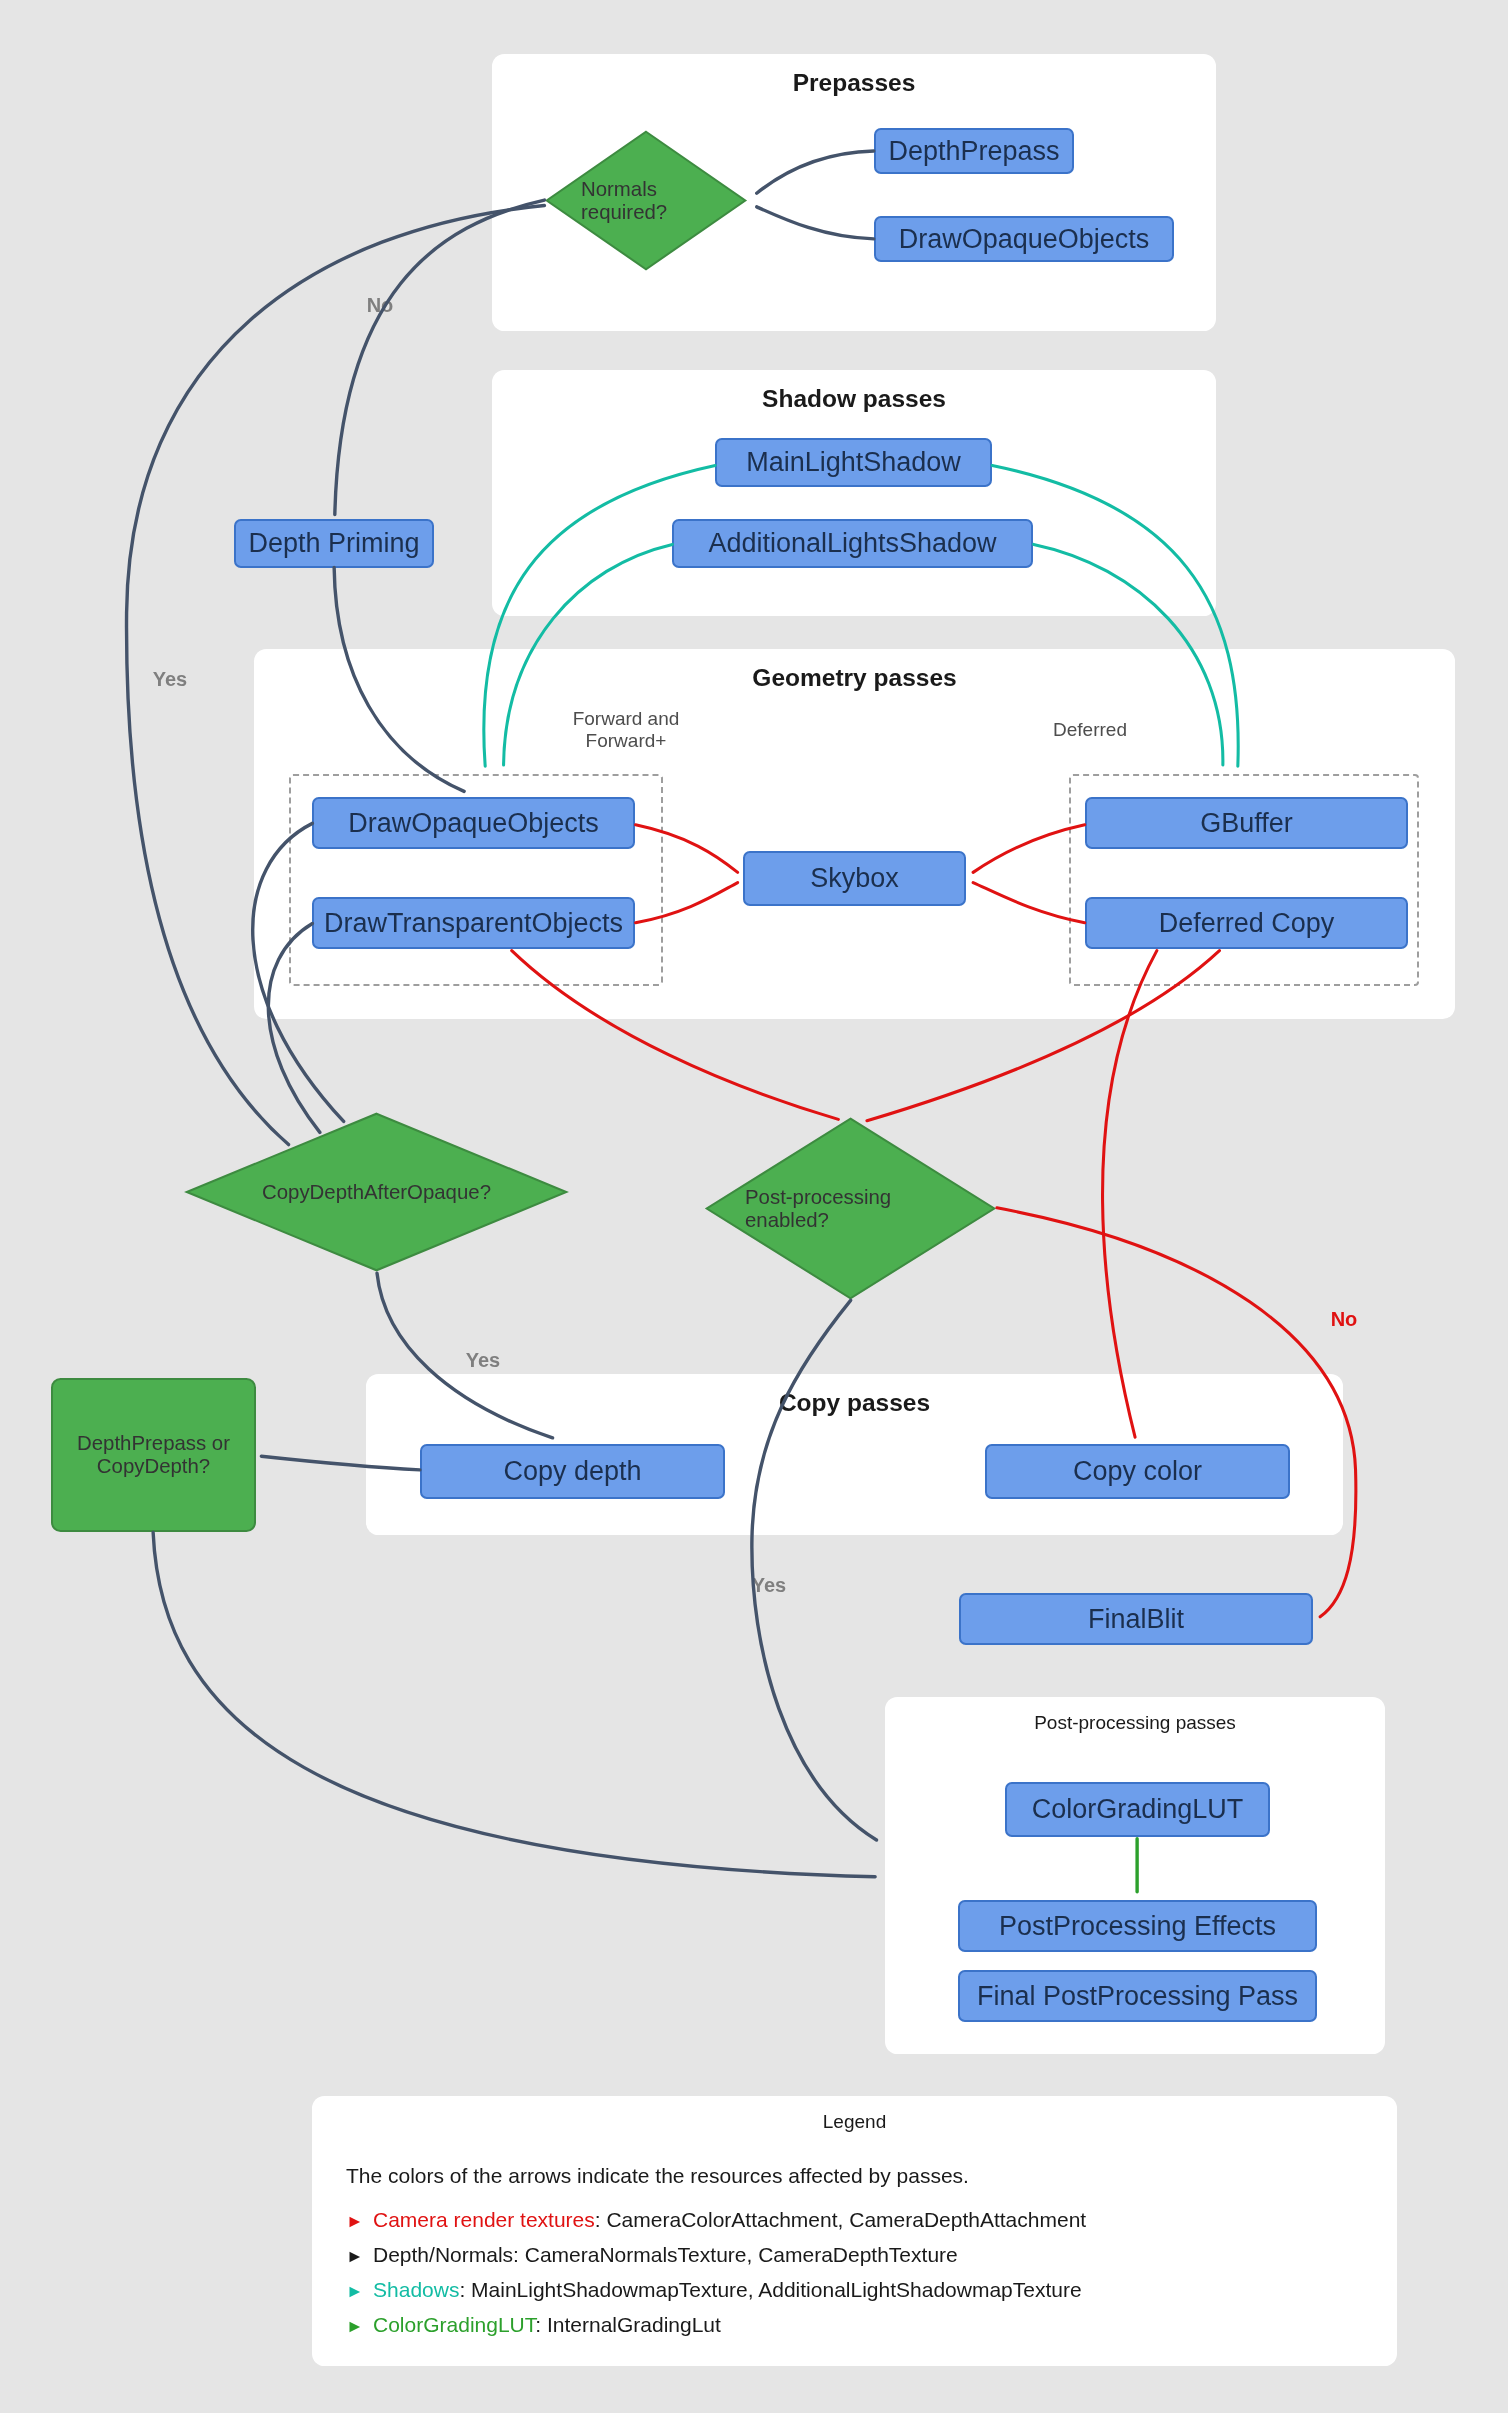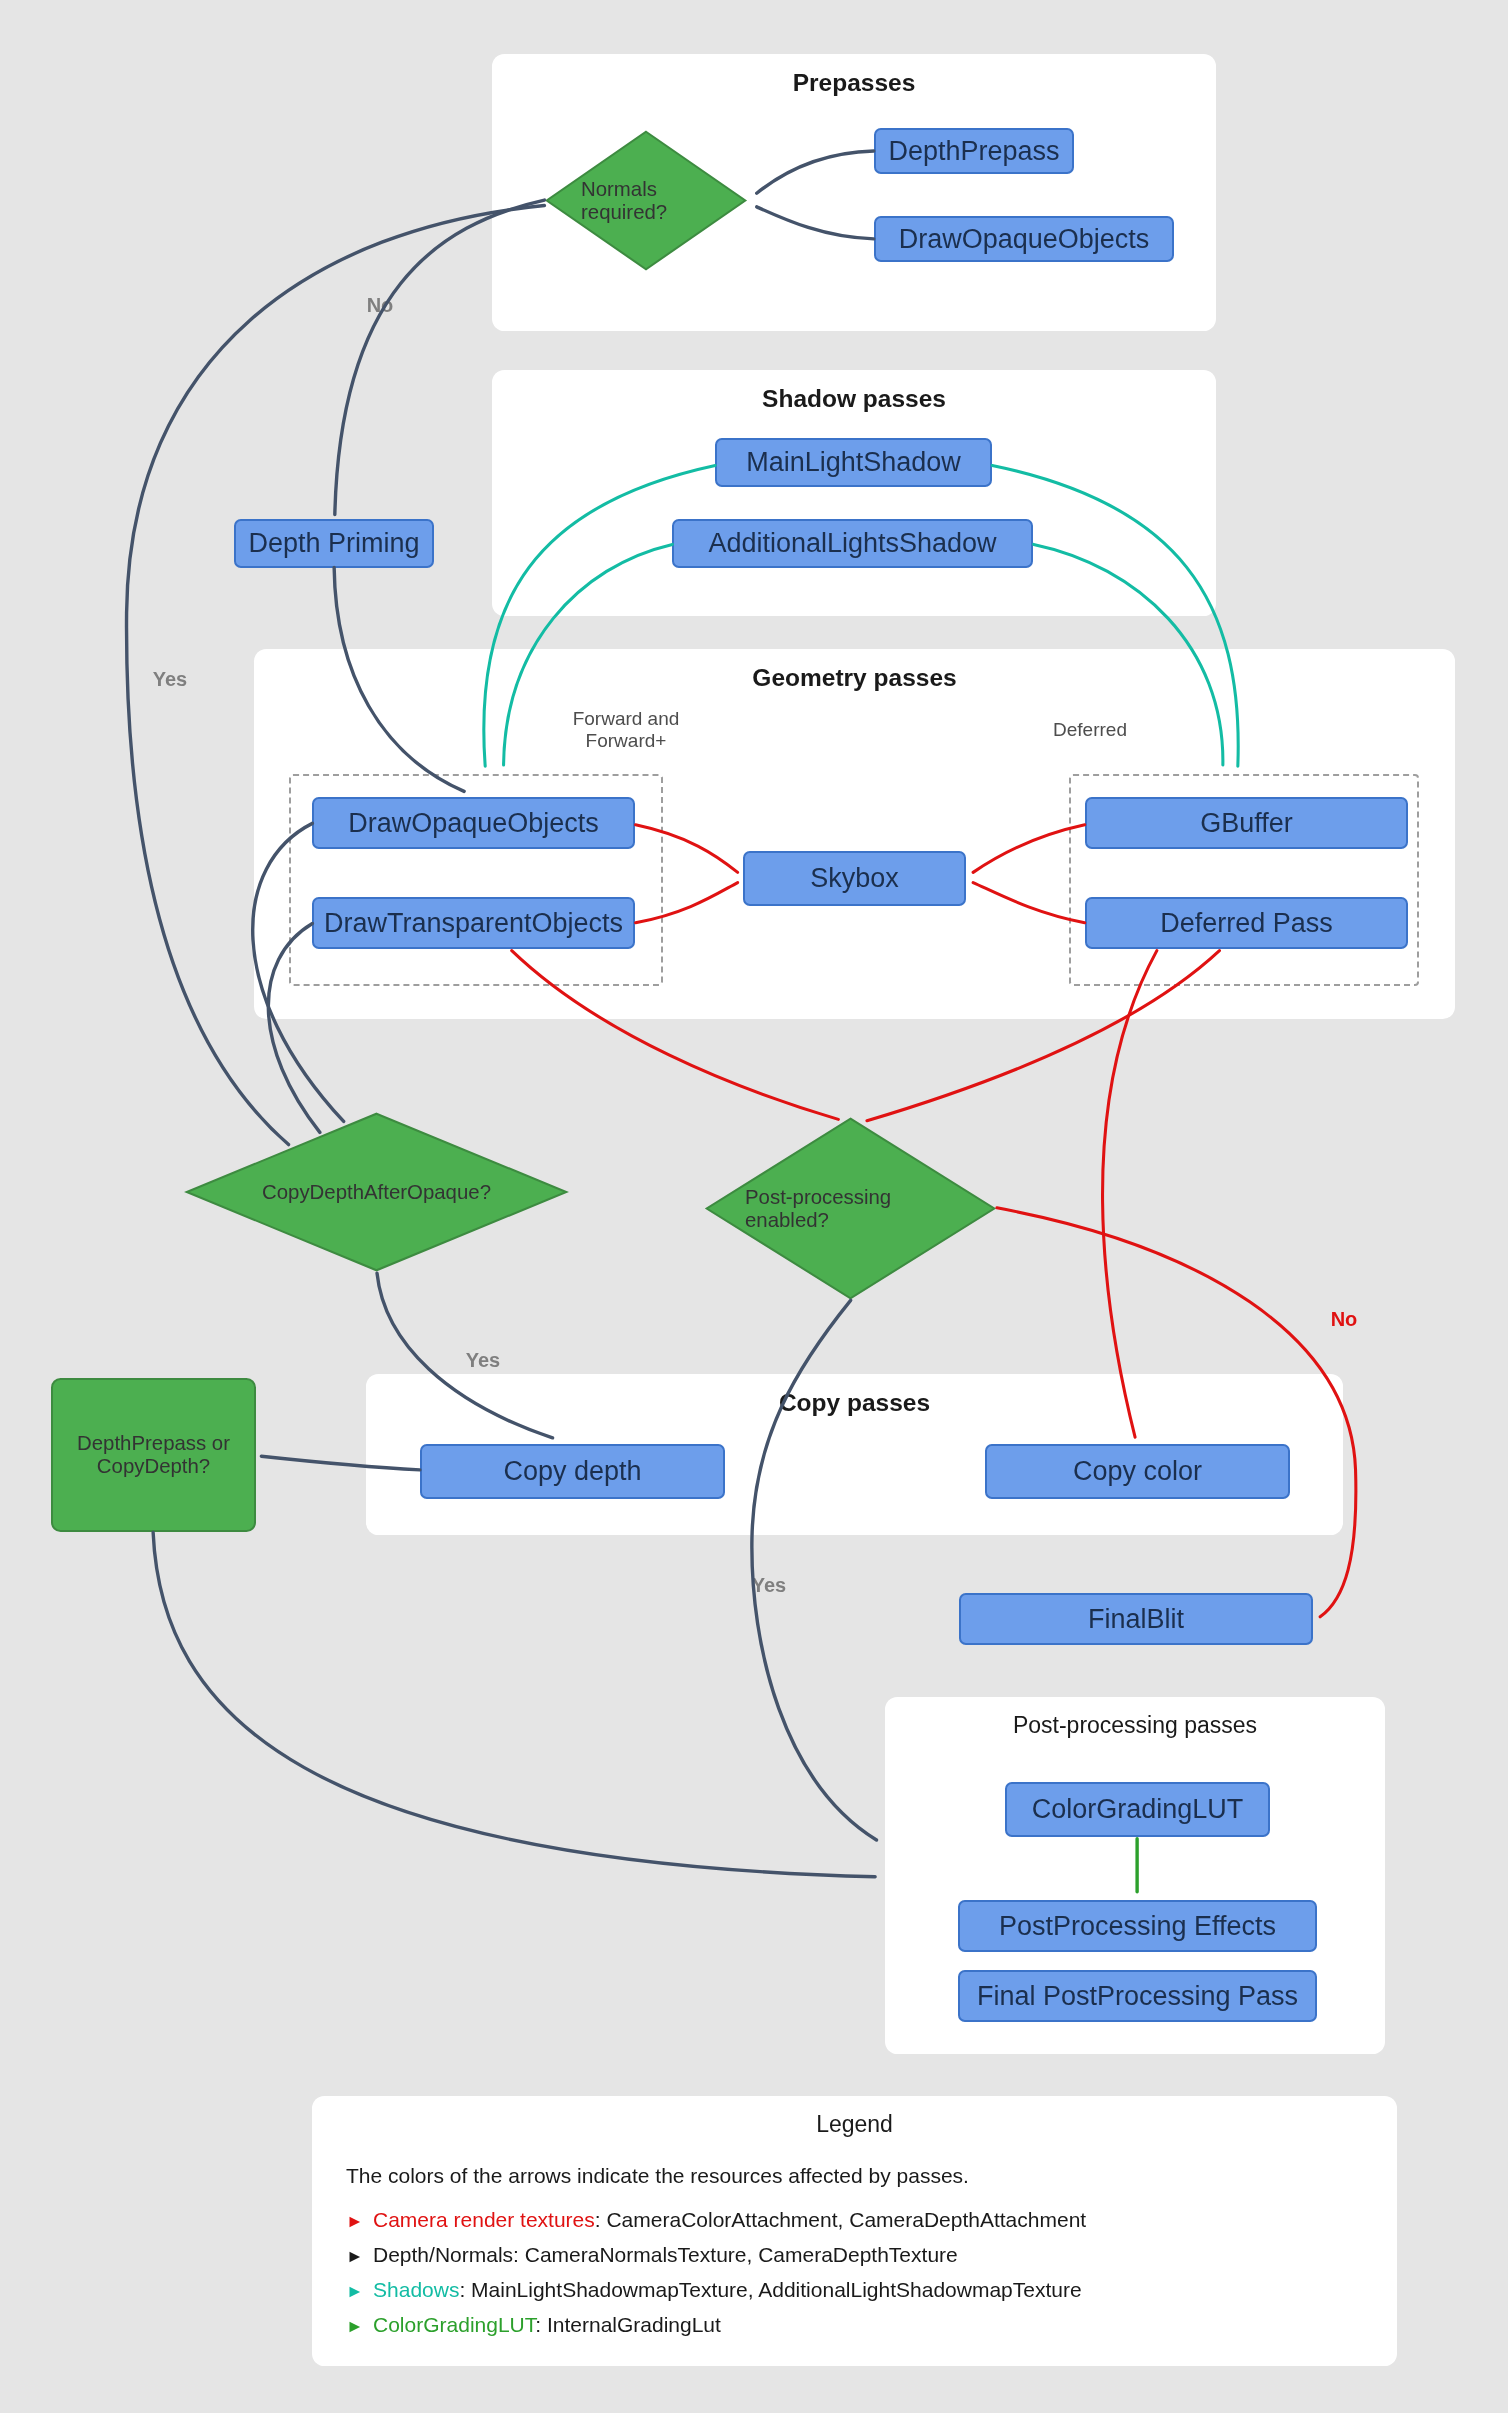--- a/index.html
+++ b/index.html
@@ -7,21 +7,21 @@
     --decision-green-fill:#4caf50; --decision-green-border:#3d8b40; --decision-green-text:#333333;
     --arrow-dark:#44536a; --arrow-red:#e01212; --arrow-teal:#13bca4; --arrow-green:#2ca02c;
     --edge-label-gray:#7f7f7f; --legend-dark:#1a1a1a;
   }
   html,body{margin:0;padding:0;background:#000;}
   .stage{position:relative;width:1508px;height:2413px;background:#e5e5e5;overflow:hidden;
          font-family:"Liberation Sans",sans-serif;}
   .container{position:absolute;background:#ffffff;border-radius:12.3px;}
   .ctitle{position:absolute;top:15px;left:0;width:100%;margin:0;text-align:center;
           font-size:24.5px;font-weight:bold;color:#1a1a1a;}
-  .ctitle.light{font-weight:normal;font-size:23px;}
+  .ctitle.light{font-weight:normal;font-size:19px;}
   .dgroup{position:absolute;border:2px dashed #9e9e9e;border-radius:4.1px;background:transparent;}
   .node{position:absolute;background:var(--node-blue-fill);border:2px solid var(--node-blue-border);
         border-radius:6.8px;display:flex;align-items:center;justify-content:center;text-align:center;
         font-size:27px;color:var(--node-blue-text);box-sizing:border-box;}
   .decision{position:absolute;}
   .decision svg{position:absolute;inset:0;width:100%;height:100%;}
   .decision polygon{fill:var(--decision-green-fill);stroke:var(--decision-green-border);stroke-width:3;}
   .dtext{position:absolute;inset:0;display:flex;align-items:center;justify-content:center;
          text-align:left;font-size:20.4px;color:var(--decision-green-text);}
   .gbox{position:absolute;background:var(--decision-green-fill);border:2px solid var(--decision-green-border);
@@ -81,21 +81,21 @@
 
   <div class="node" style="left:874px;top:128px;width:200px;height:46px">DepthPrepass</div>
   <div class="node" style="left:874px;top:216px;width:300px;height:46px">DrawOpaqueObjects</div>
   <div class="node" style="left:234px;top:519px;width:200px;height:49px">Depth Priming</div>
   <div class="node" style="left:715px;top:438px;width:277px;height:49px">MainLightShadow</div>
   <div class="node" style="left:672px;top:519px;width:361px;height:49px">AdditionalLightsShadow</div>
   <div class="node" style="left:312px;top:797px;width:323px;height:52px">DrawOpaqueObjects</div>
   <div class="node" style="left:312px;top:897px;width:323px;height:52px">DrawTransparentObjects</div>
   <div class="node" style="left:743px;top:851px;width:223px;height:55px">Skybox</div>
   <div class="node" style="left:1085px;top:797px;width:323px;height:52px">GBuffer</div>
-  <div class="node" style="left:1085px;top:897px;width:323px;height:52px">Deferred Pass</div>
+  <div class="node" style="left:1085px;top:897px;width:323px;height:52px">Deferred Copy</div>
   <div class="node" style="left:420px;top:1444px;width:305px;height:55px">Copy depth</div>
   <div class="node" style="left:985px;top:1444px;width:305px;height:55px">Copy color</div>
   <div class="node" style="left:959px;top:1593px;width:354px;height:52px">FinalBlit</div>
   <div class="node" style="left:1005px;top:1782px;width:265px;height:55px">ColorGradingLUT</div>
   <div class="node" style="left:958px;top:1900px;width:359px;height:52px">PostProcessing Effects</div>
   <div class="node" style="left:958px;top:1970px;width:359px;height:52px">Final PostProcessing Pass</div>
 
   <div class="decision" style="left:544px;top:129px;width:204px;height:143px">
     <svg viewBox="0 0 300 210" preserveAspectRatio="none">
       <polygon points="150,4 296,105 150,206 4,105"></polygon>

